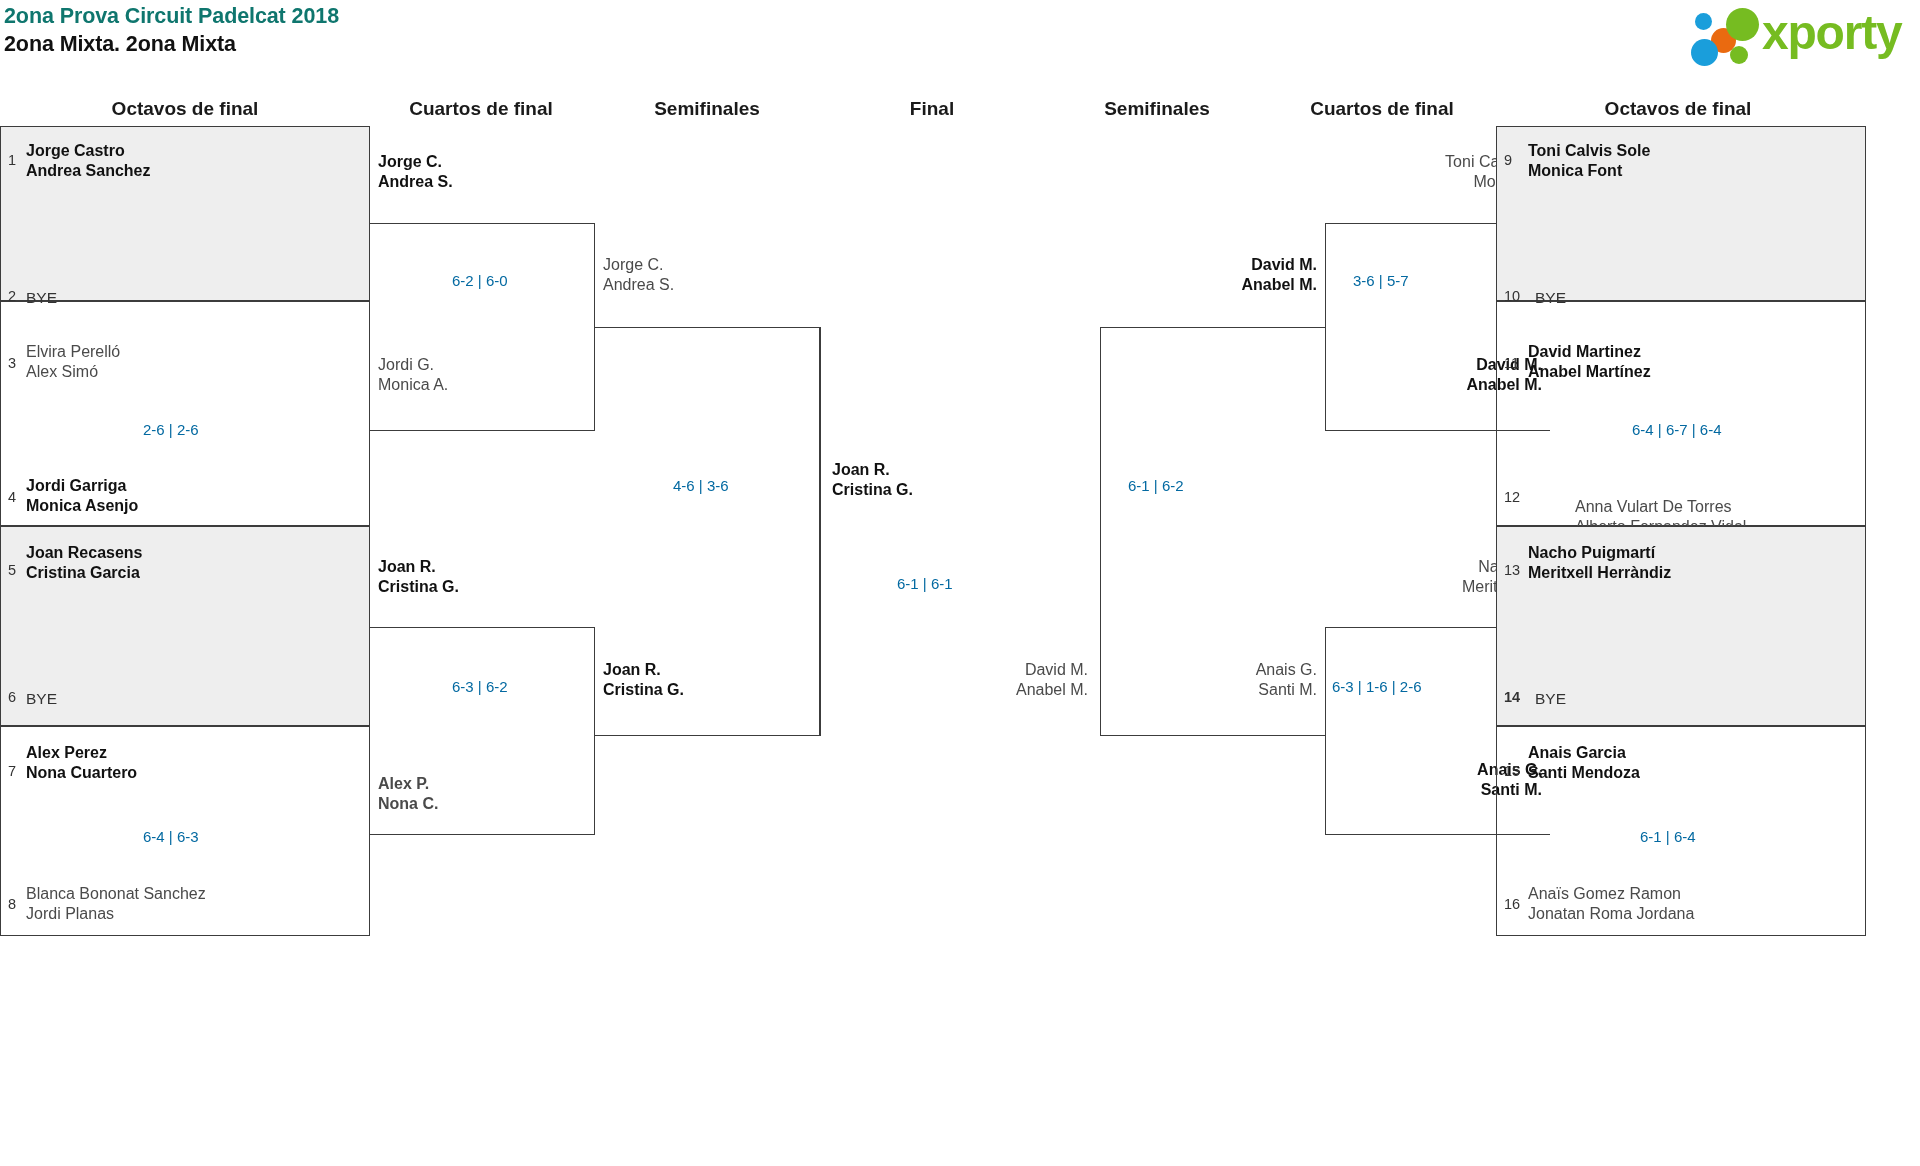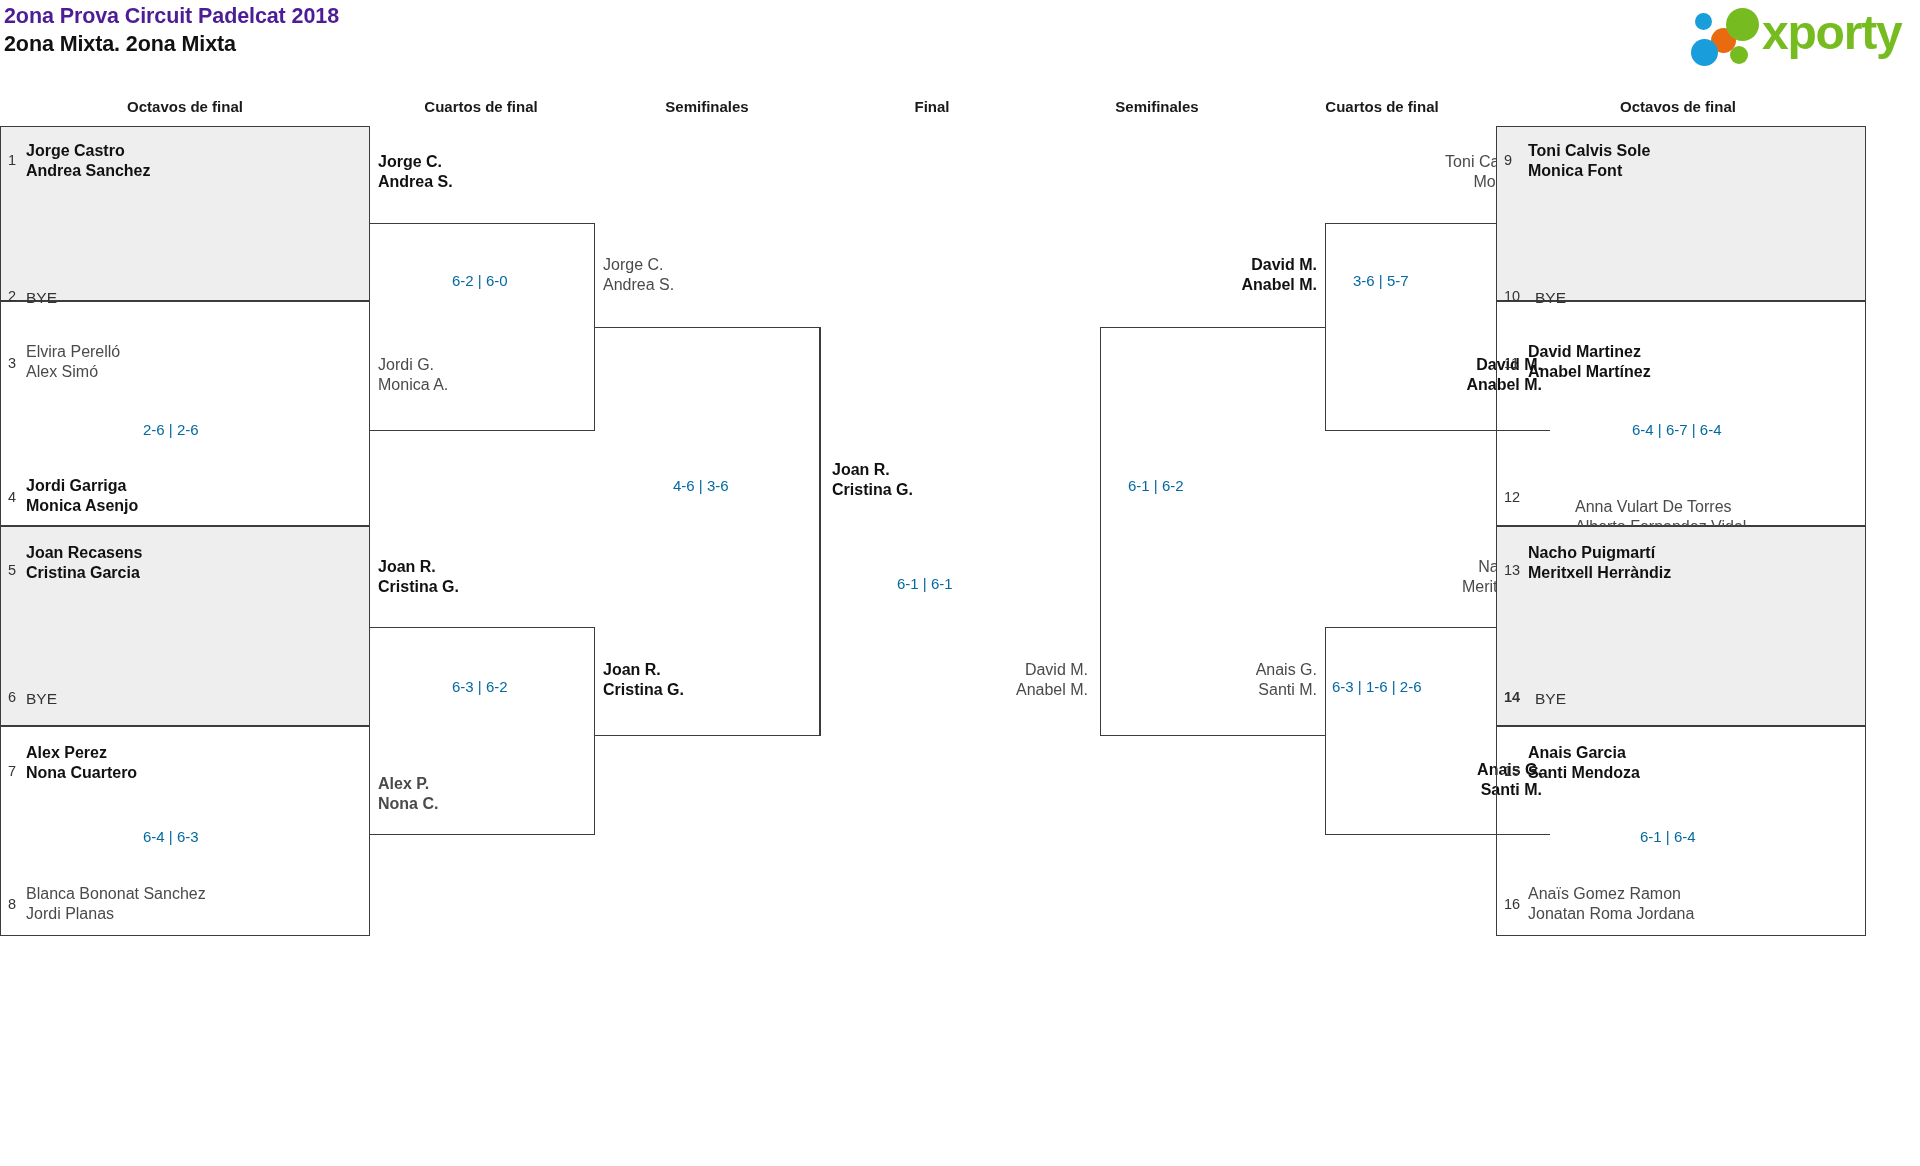--- a/index.html
+++ b/index.html
@@ -13,21 +13,21 @@
   }
 
   #root { position: relative; width: 1920px; height: 1166px; }
 
   
   .page-title {
     position: absolute;
     left: 4px; top: 2px;
     font-size: 21.5px;
     font-weight: 700;
-    color: #4c1d95;
+    color: #0f766e;
     line-height: 1.32;
     letter-spacing: -0.1px;
     white-space: pre;
   }
   .page-subtitle {
     position: absolute;
     left: 4px; top: 30px;
     font-size: 21.5px;
     font-weight: 700;
     color: #111111;
@@ -48,21 +48,21 @@
   .logo-text {
     position: absolute; left: 72px; top: -2px;
     font-size: 48px; font-weight: 700; color: #76bc21;
     letter-spacing: -1.2px; line-height: 58px;
   }
 
   
   .round-label {
     position: absolute;
     top: 98px;
-    font-size: 15px;
+    font-size: 19px;
     font-weight: 700;
     color: #1a1a1a;
     text-align: center;
     white-space: nowrap;
     transform: translateX(-50%);
   }
 
   
   .box {
     position: absolute;

